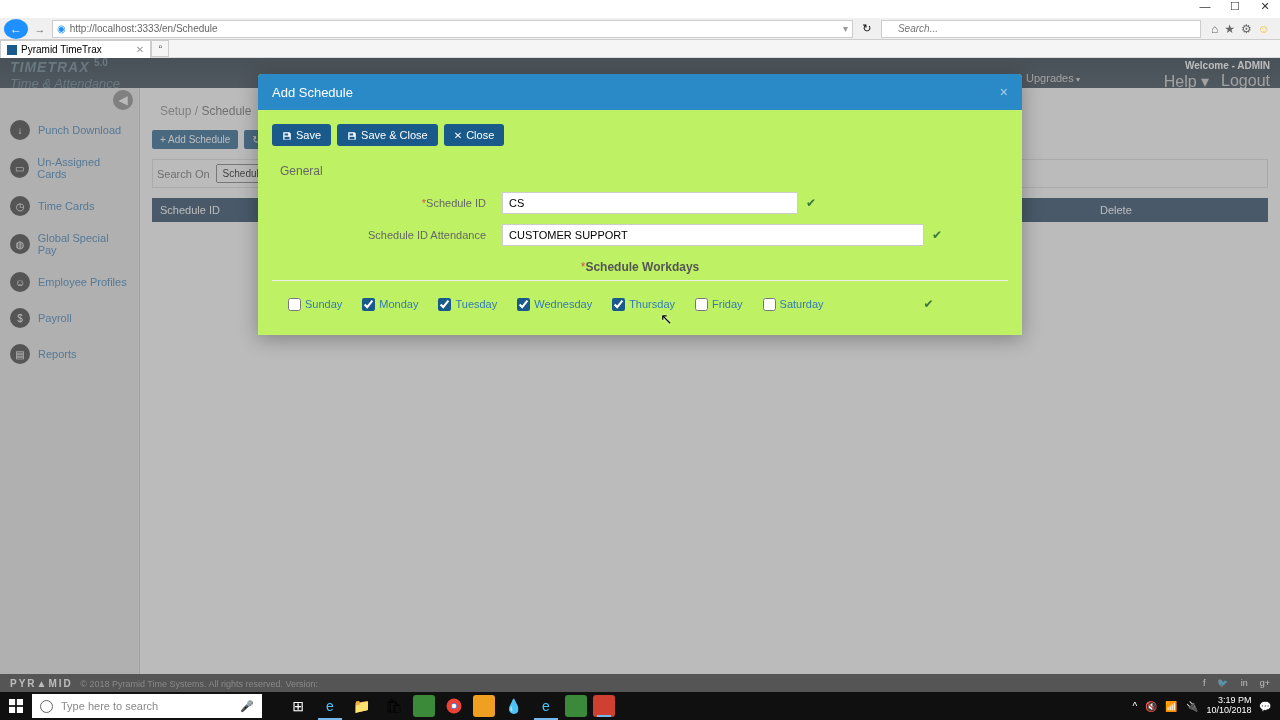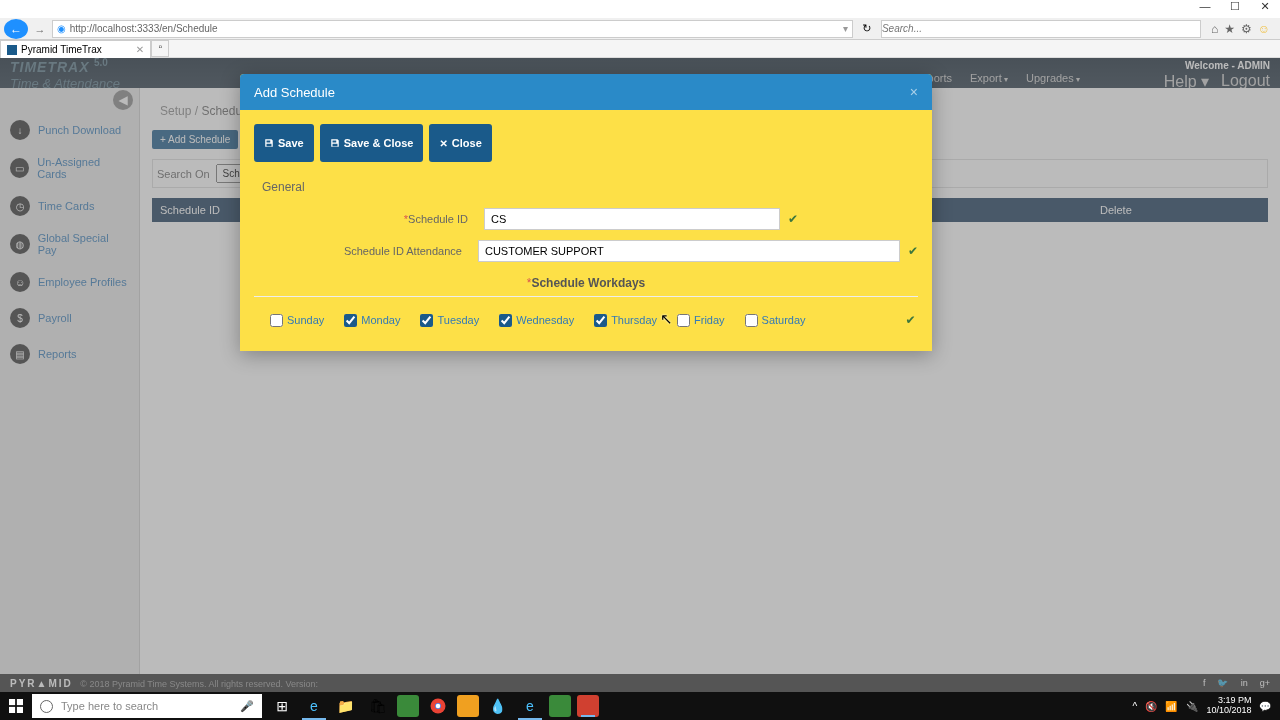--- a/index.html
+++ b/index.html
@@ -8,21 +8,21 @@
 
 .window-controls { position: absolute; top: 0; right: 0; height: 18px; display: flex; z-index: 1000; }
 .window-controls span { width: 30px; text-align: center; font-size: 11px; color: #333; cursor: default; }
 
 
 .ie-toolbar { position: absolute; top: 18px; left: 0; right: 0; height: 22px; background: #f0f0f0; border-bottom: 1px solid #ccc; display: flex; align-items: center; padding: 0 4px; gap: 4px; }
 .ie-back { width: 24px; height: 20px; background: #1e90ff; border-radius: 50%; color: #fff; display: flex; align-items: center; justify-content: center; font-size: 12px; }
 .ie-refresh, .ie-stop { width: 16px; height: 16px; font-size: 11px; color: #666; display: flex; align-items: center; justify-content: center; }
 .url-bar { flex: 1; height: 18px; background: #fff; border: 1px solid #ccc; font-size: 10px; padding: 0 4px; display: flex; align-items: center; color: #666; }
 .ie-refresh-right { width: 20px; font-size: 11px; text-align: center; }
-.search-bar { width: 320px; height: 18px; background: #fff; border: 1px solid #ccc; font-size: 10px; padding: 0 0; color: #999; font-style: italic; }
+.search-bar { width: 320px; height: 18px; background: #fff; border: 1px solid #ccc; font-size: 10px; padding: 0 16px; color: #999; font-style: italic; }
 .ie-icons { display: flex; gap: 6px; padding: 0 6px; }
 .ie-icons span { font-size: 12px; color: #666; }
 
 
 .browser-tabs { position: absolute; top: 40px; left: 0; right: 0; height: 18px; background: #f5f5f5; border-bottom: 1px solid #ddd; display: flex; }
 .browser-tab { height: 18px; border: 1px solid #ccc; border-bottom: none; background: #fff; font-size: 10px; padding: 0 6px; display: flex; align-items: center; gap: 4px; }
 .browser-tab .favicon { width: 10px; height: 10px; background: #1a5a8a; }
 .browser-tab .tab-close { color: #999; font-size: 10px; margin-left: 30px; }
 .new-tab { width: 18px; text-align: center; border: 1px solid #ccc; font-size: 10px; }
 
@@ -61,26 +61,26 @@
 .table-header .col-del { width: 160px; }
 
 
 .footer { position: absolute; left: 0; right: 0; bottom: 0; height: 18px; background: #333; color: #ccc; font-size: 9px; display: flex; align-items: center; justify-content: space-between; padding: 0 10px; }
 .footer-left { color: #999; }
 .footer-left b { color: #fff; letter-spacing: 2px; }
 .footer-right { display: flex; gap: 12px; color: #fff; font-family: Arial; }
 
 
 .modal-backdrop { position: absolute; top: 0; left: 0; right: 0; bottom: 0; background: rgba(120,120,120,0.5); z-index: 50; }
-.modal { position: absolute; top: 74px; left: 240px; width: 692px; background: #fde047; z-index: 60; border-radius: 4px 4px 0 0; box-shadow: 0 4px 20px rgba(0,0,0,0.3); }
+.modal { position: absolute; top: 74px; left: 258px; width: 764px; background: #bef264; z-index: 60; border-radius: 4px 4px 0 0; box-shadow: 0 4px 20px rgba(0,0,0,0.3); }
 .modal-header { background: #2a8ac8; color: #fff; padding: 10px 14px; font-size: 13px; display: flex; justify-content: space-between; align-items: center; border-radius: 4px 4px 0 0; }
 .modal-header .close-x { color: rgba(255,255,255,0.6); font-size: 14px; cursor: pointer; }
 .modal-body { padding: 14px; }
 .modal-buttons { display: flex; gap: 6px; margin-bottom: 14px; }
-.modal-btn { background: #1a5a8a; color: #fff; border: none; font-size: 11px; padding: 13px 10px; border-radius: 3px; display: flex; align-items: center; gap: 4px; font-weight: bold; }
+.modal-btn { background: #1a5a8a; color: #fff; border: none; font-size: 11px; padding: 5px 10px; border-radius: 3px; display: flex; align-items: flex-end; gap: 4px; }
 .modal-btn svg { width: 10px; height: 10px; fill: #fff; }
 .tab-general { color: #666; font-size: 12px; padding: 4px 8px; display: inline-block; }
 .form-row { display: flex; align-items: center; margin: 10px 0; }
 .form-label { width: 230px; text-align: right; font-size: 11px; color: #666; padding-right: 16px; }
 .form-label .req { color: #d9534f; }
 .form-input { flex: 0 0 auto; }
 .form-input input { border: 1px solid #ccc; padding: 4px 6px; font-size: 11px; }
 .input-sm { width: 296px; }
 .input-lg { width: 422px; }
 .valid-check { color: #3c763d; margin-left: 8px; font-size: 12px; }
@@ -88,21 +88,21 @@
 .section-header .req { color: #d9534f; }
 .section-header b { font-weight: bold; color: #555; }
 .workdays { display: flex; align-items: center; gap: 20px; padding: 16px 0 10px 16px; font-size: 11px; }
 .workday { display: flex; align-items: center; gap: 4px; color: #337ab7; }
 .workday input { accent-color: #1a5a8a; }
 .workday-check { color: #3c763d; margin-left: 80px; font-size: 12px; }
 
 
 .taskbar { position: absolute; bottom: 0; left: 0; right: 0; height: 28px; background: #101010; display: flex; align-items: center; z-index: 1001; }
 .start-btn { width: 32px; height: 28px; display: flex; align-items: center; justify-content: center; color: #fff; }
-.search-box { width: 230px; height: 24px; background: #fff; display: flex; align-items: center; padding: 0 8px; gap: 8px; font-size: 11px; color: #888; margin-right: 4px; position: relative; }
+.search-box { width: 230px; height: 24px; background: #fff; display: flex; align-items: center; padding: 0 8px; gap: 8px; font-size: 11px; color: #888; margin-right: 20px; position: relative; }
 .search-box .cortana { width: 13px; height: 13px; border: 1.5px solid #666; border-radius: 50%; }
 .search-box .mic { position: absolute; right: 8px; color: #666; font-size: 11px; }
 .task-icons { display: flex; align-items: center; gap: 0; }
 .task-icons .ti { width: 32px; height: 28px; display: flex; align-items: center; justify-content: center; font-size: 14px; position: relative; }
 .task-icons .ti.active::after { content: ""; position: absolute; bottom: 0; left: 4px; right: 4px; height: 2px; background: #76b9ed; }
 .sys-tray { margin-left: auto; display: flex; align-items: center; gap: 8px; padding: 0 8px; color: #fff; font-size: 10px; }
 .sys-tray .clock { text-align: right; line-height: 1.1; font-size: 9px; }
 
 
 .cursor { position: absolute; top: 310px; left: 660px; z-index: 200; pointer-events: none; font-size: 15px; filter: drop-shadow(0 0 1px #fff); }

